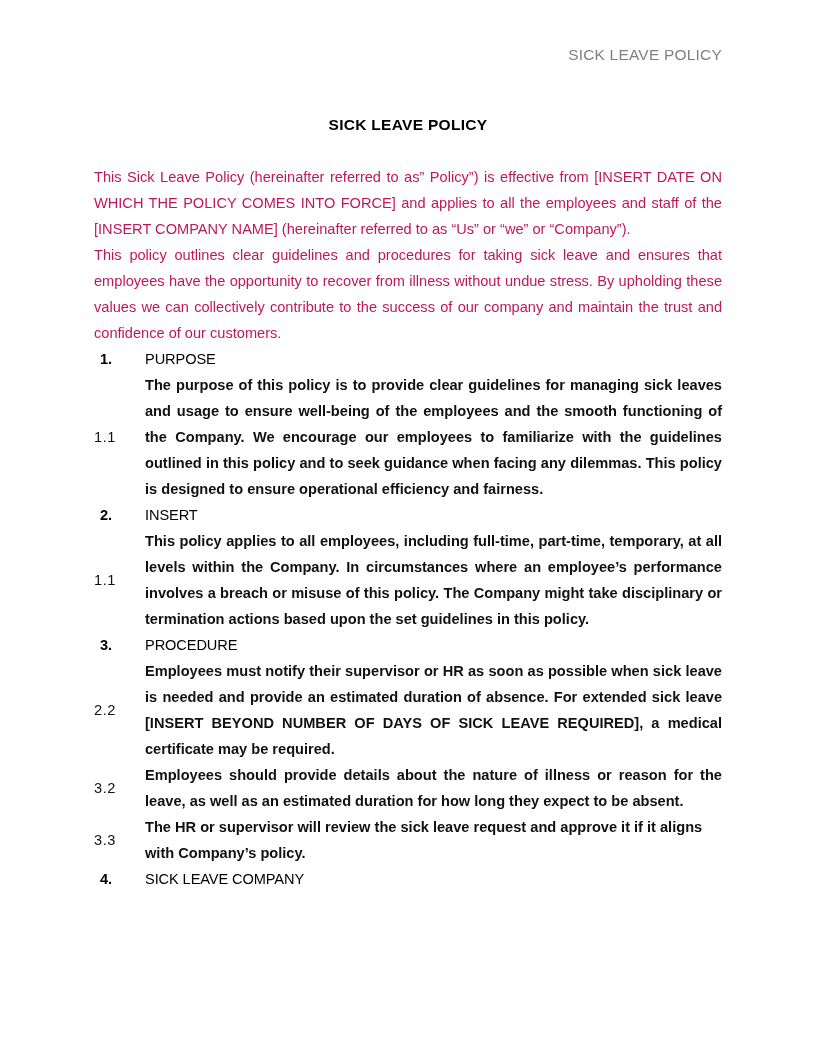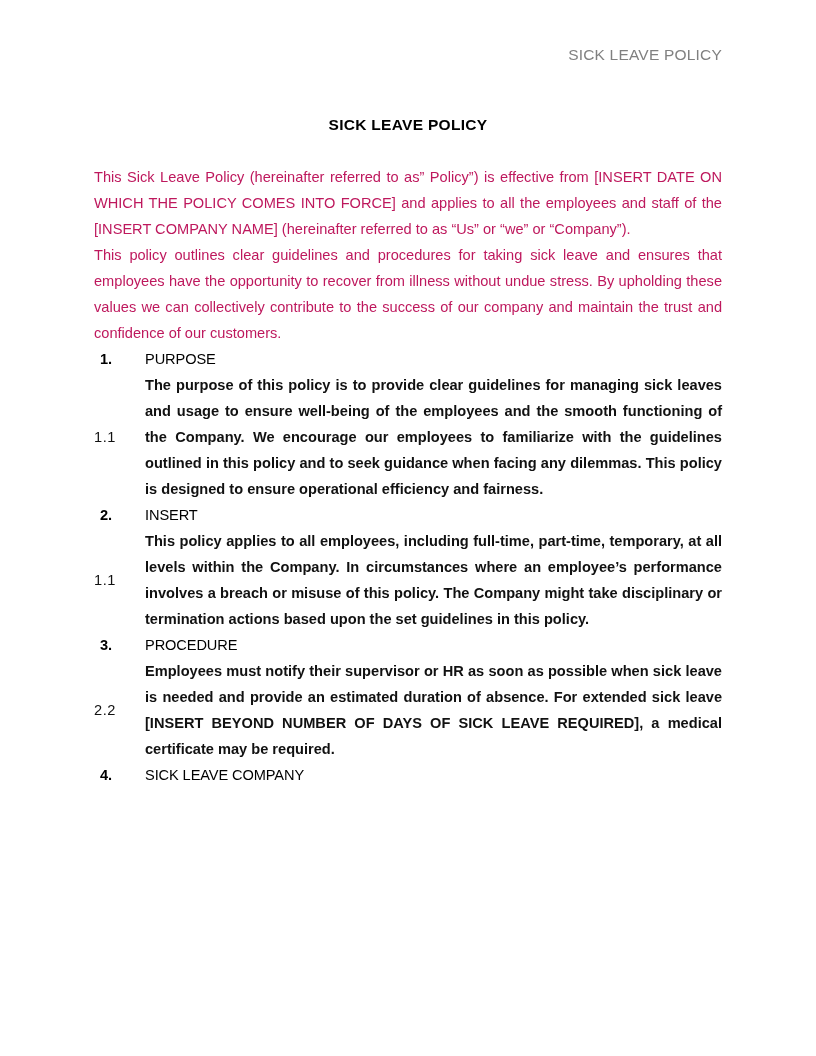--- a/index.html
+++ b/index.html
@@ -140,20 +140,28 @@
     </div>
 
     <div class="heading-row">
       <span class="num">3.</span>
       <span class="txt">PROCEDURE</span>
     </div>
     <div class="clause-row">
       <span class="num">2.2</span>
       <span class="txt">Employees must notify their supervisor or HR as soon as possible when sick leave is needed and provide an estimated duration of absence. For extended sick leave [INSERT BEYOND NUMBER OF DAYS OF SICK LEAVE REQUIRED], a medical certificate may be required.</span>
     </div>
+    <div class="clause-row">
+      <span class="num">3.2</span>
+      <span class="txt">Employees should provide details about the nature of illness or reason for the leave, as well as an estimated duration for how long they expect to be absent.</span>
+    </div>
+    <div class="clause-row">
+      <span class="num">3.3</span>
+      <span class="txt nojust">The HR or supervisor will review the sick leave request and approve it if it aligns with Company’s policy.</span>
+    </div>
 
     <div class="heading-row">
       <span class="num">4.</span>
       <span class="txt">SICK LEAVE COMPANY</span>
     </div>
 
   </div>
 </div>
 
 </body></html>

